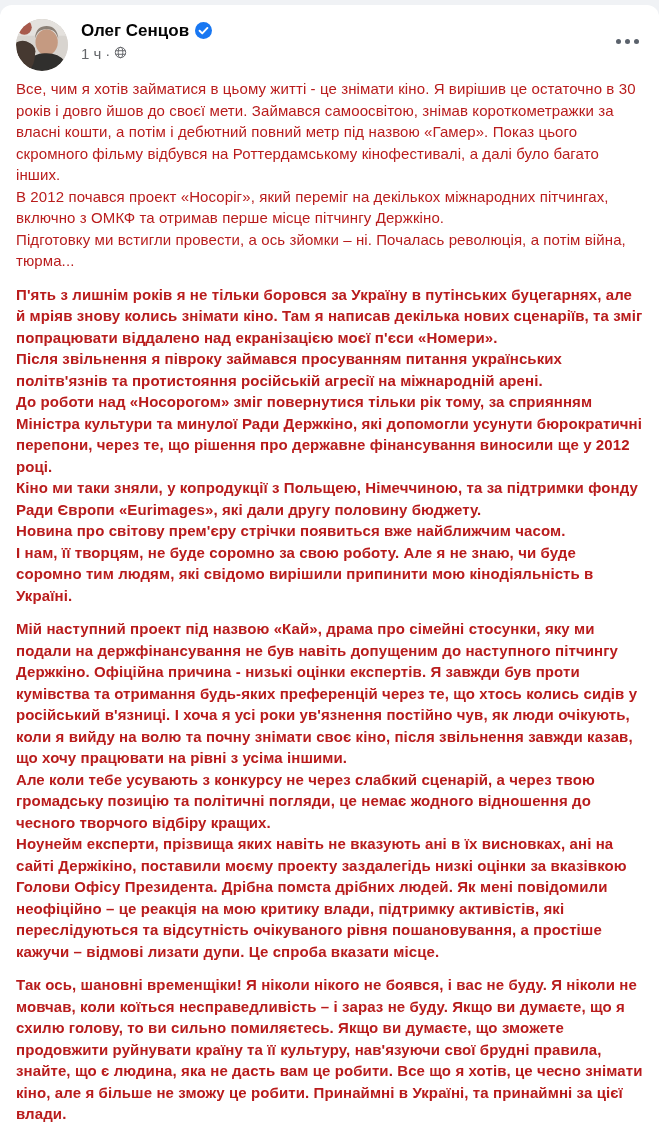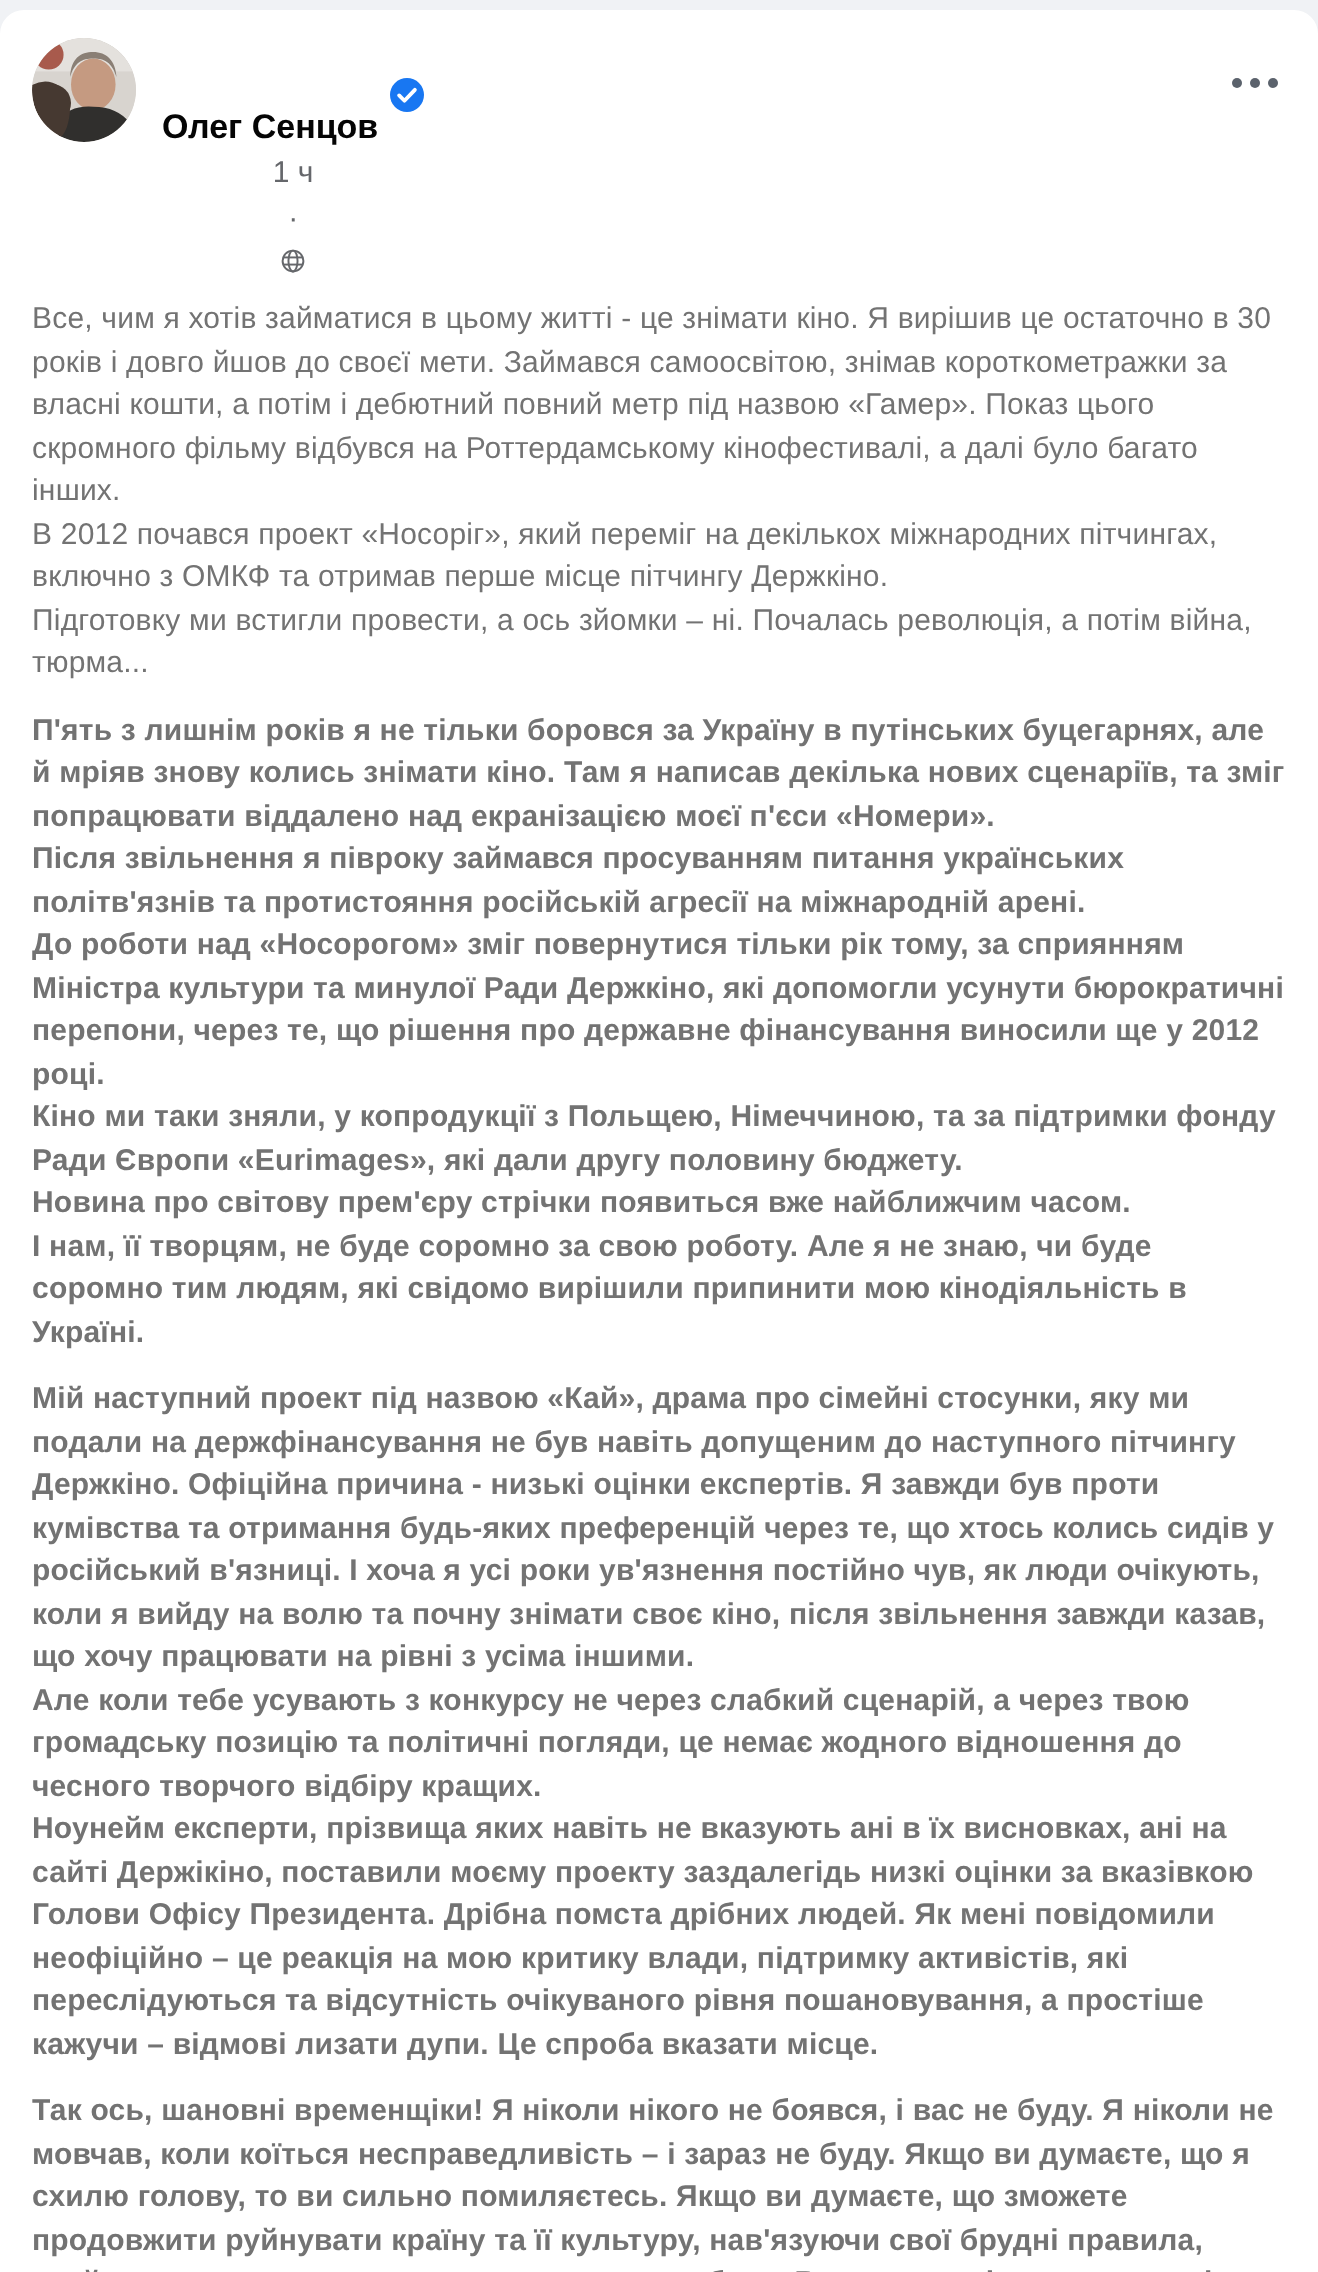--- a/index.html
+++ b/index.html
@@ -35,32 +35,30 @@
     background: #d8d4cf;
   }
   .header-info { margin-left: 13px; padding-top: 1px; }
   .name-row { display: flex; align-items: center; gap: 6px; }
   .author-name {
     font-size: 17px;
     font-weight: bold;
     color: #050505;
     line-height: 21px;
     cursor: pointer;
-    margin-top: 33px;
   }
   .verified { display: inline-flex; align-items: center; }
   .meta-row {
     display: flex;
     align-items: center;
     gap: 4px;
     margin-top: 3px;
     color: #65676b;
     font-size: 15px;
     line-height: 19px;
-    flex-direction: column;
   }
   .meta-row .timestamp { cursor: pointer; }
   .more-btn {
     position: absolute;
     right: 14px;
     top: 26px;
     border: none;
     background: transparent;
     display: flex;
     gap: 4px;
@@ -77,21 +75,21 @@
   }
   .post-body {
     padding: 0 16px;
     margin-top: 7px;
   }
   .post-body p {
     margin: 0;
     white-space: pre-line;
     font-size: 15px;
     line-height: 21.5px;
-    color: #737373;
+    color: #b91c1c;
     letter-spacing: 0.1px;
   }
   .post-body p + p { margin-top: 12px; font-weight: bold; }
 </style>
 </head>
 <body>
 
 <div class="page">
   <article class="post-card">
 

